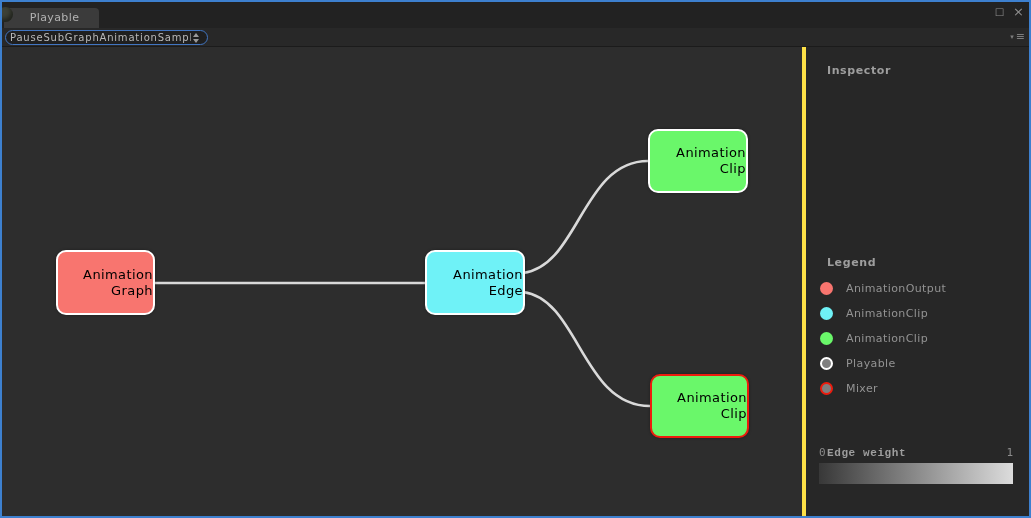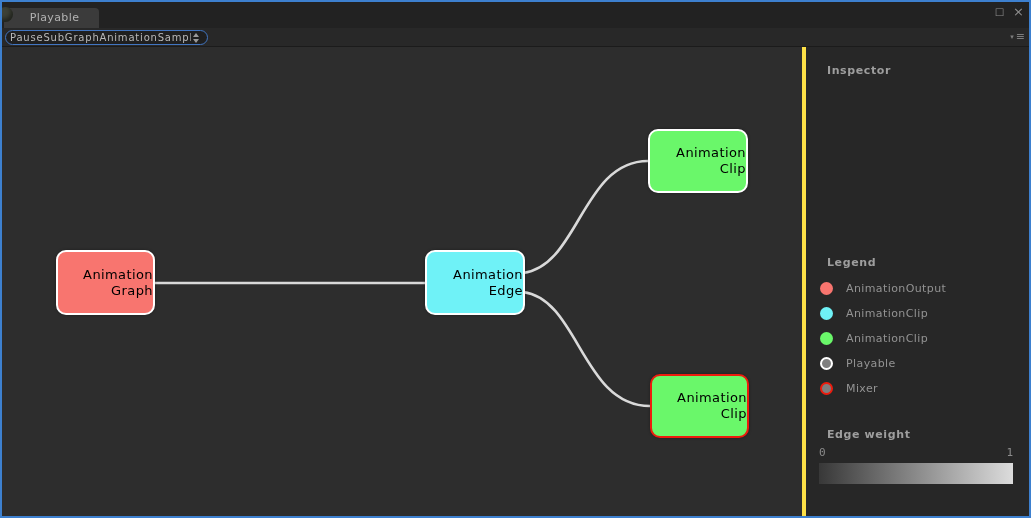--- a/index.html
+++ b/index.html
@@ -158,19 +158,19 @@
       </div>
       <div class="legend-item" style="top:308px;">
         <span class="swatch" style="background-color: rgb(127, 127, 127); border-color: rgb(255, 255, 255);"></span>
         <span class="legend-label">Playable</span>
       </div>
       <div class="legend-item" style="top:333px;">
         <span class="swatch" style="background-color: rgb(127, 127, 127); border-color: rgb(237, 28, 14);"></span>
         <span class="legend-label">Mixer</span>
       </div>
 
-      <div class="panel-header" style="top:381px;">Edge weight</div>
+      <div class="panel-header" style="top:400px;font-family:Liberation Mono, monospace;">Edge weight</div>
       <div class="scale-label" style="left:13px; top:399px;">0</div>
       <div class="scale-label" style="right:16px; top:399px;">1</div>
       <div class="gradient-bar" style="background: linear-gradient(90deg, rgb(56, 56, 56), rgb(220, 220, 220));"></div>
     </div>
   </div>
 </div>
 
 </body></html>

